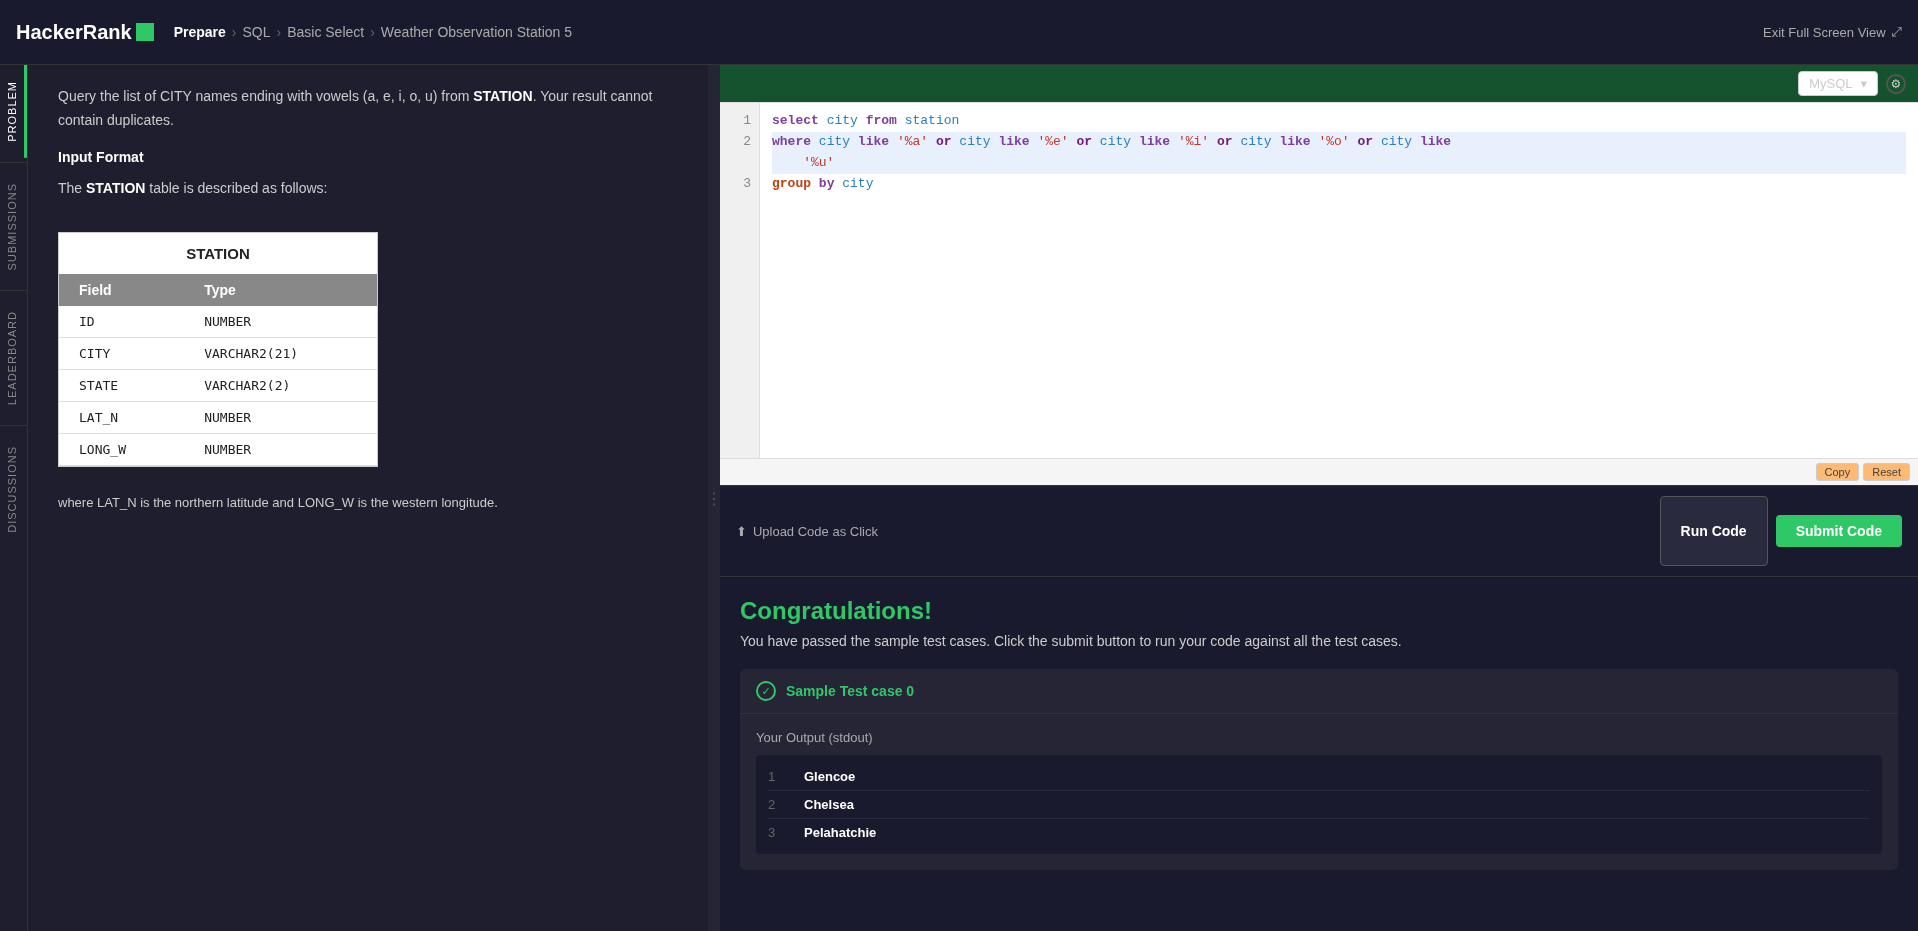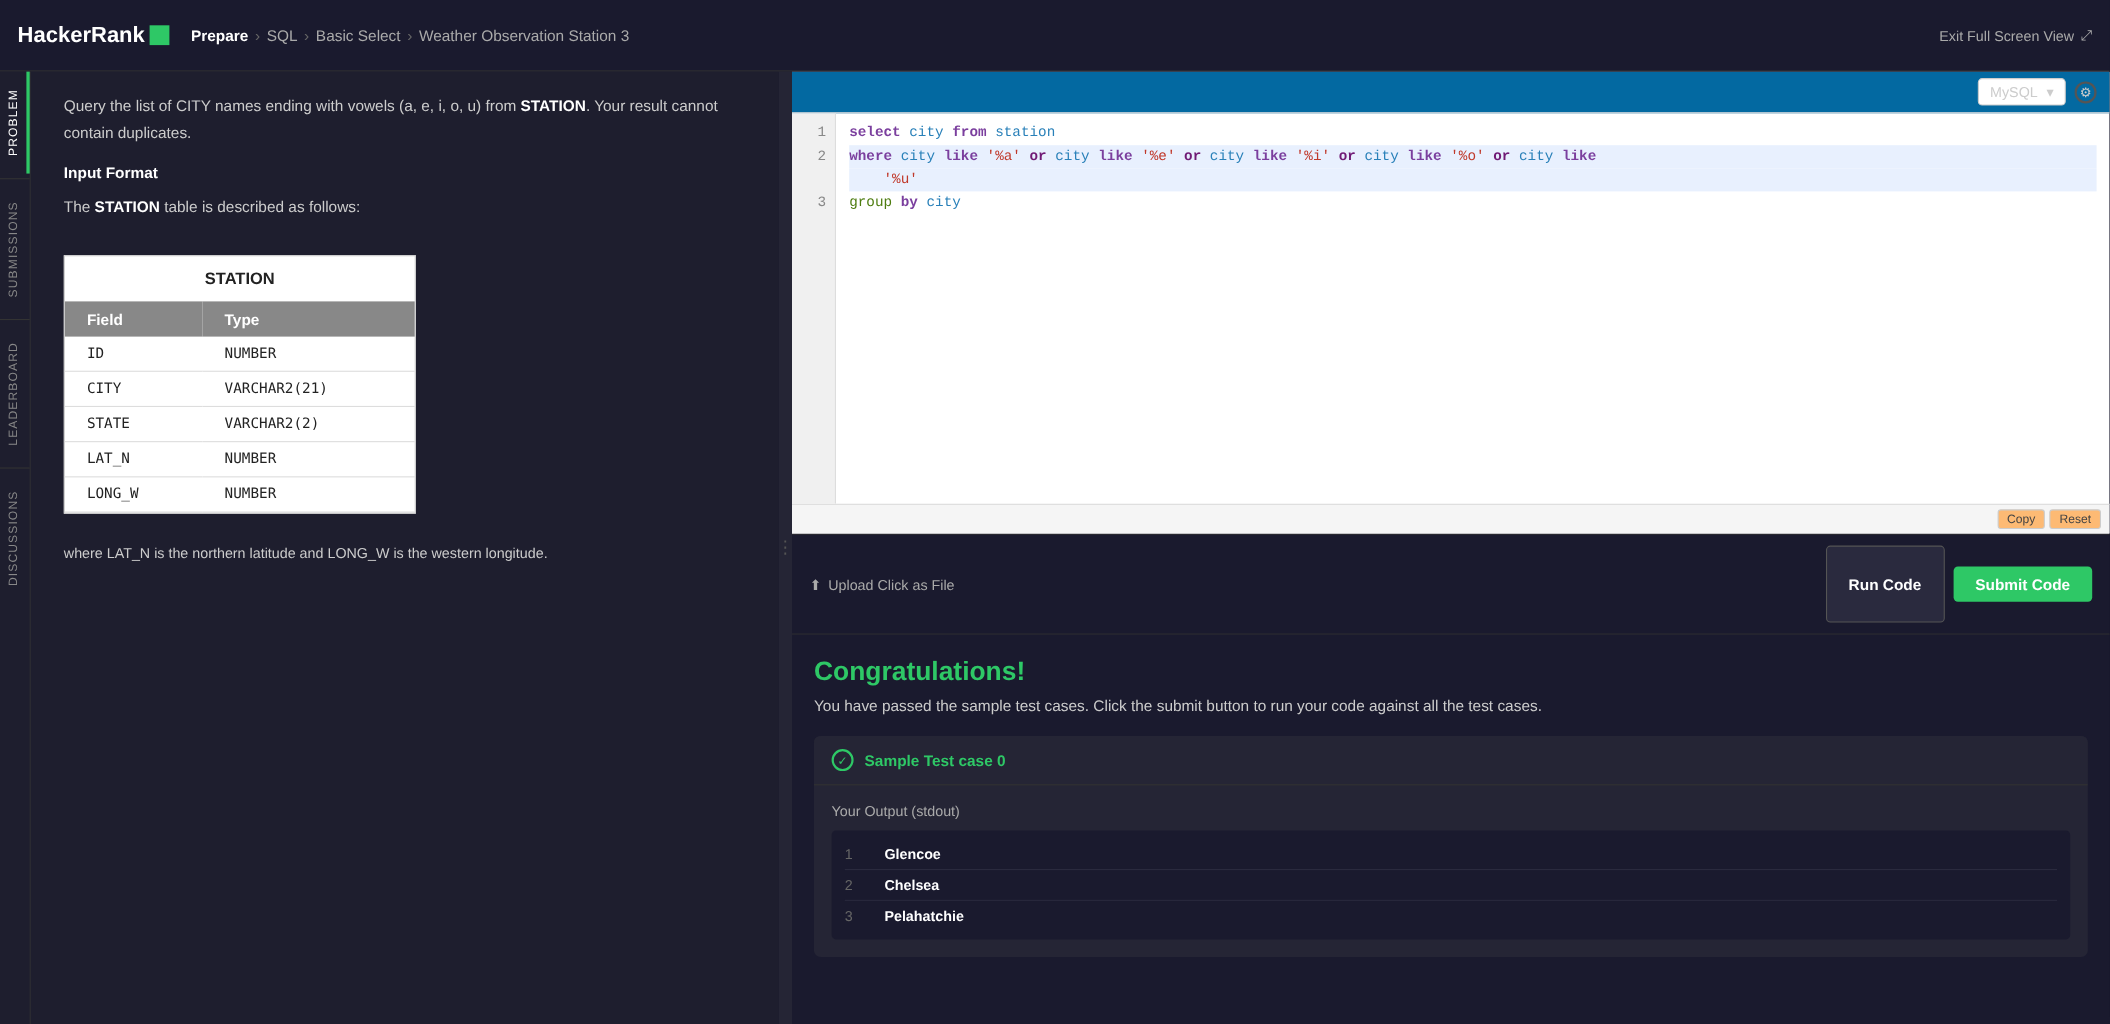--- a/index.html
+++ b/index.html
@@ -200,21 +200,21 @@
       display: flex;
       flex-direction: column;
       background: #fff;
       position: relative;
     }
     .editor-toolbar {
       display: flex;
       align-items: center;
       justify-content: flex-end;
       padding: 6px 12px;
-      background: #0369a1;
+      background: #14532d;
       border-bottom: 1px solid #ddd;
     }
     .lang-select {
       display: flex;
       align-items: center;
       border: 1px solid #ccc;
       border-radius: 4px;
       padding: 4px 10px;
       font-size: 13px;
       background: #fff;
@@ -268,21 +268,21 @@
       white-space: pre;
     }
     .code-line.selected {
       background: #e8f0fe;
     }
     .kw-select { color: #7b3f9e; font-weight: 600; }
     .kw-from { color: #7b3f9e; font-weight: 600; }
     .kw-where { color: #7b3f9e; font-weight: 600; }
     .kw-like { color: #7b3f9e; font-weight: 600; }
     .kw-or { color: #701a75; font-weight: 600; }
-    .kw-group { color: #4d7c0f; font-weight: 400; text-align: right; }
+    .kw-group { color: #c2410c; font-weight: 700; text-align: right; }
     .kw-by { color: #7b3f9e; font-weight: 600; }
     .kw-city { color: #2980b9; }
     .kw-station { color: #2980b9; }
     .str { color: #c0392b; }
 
     .editor-footer {
       display: flex;
       justify-content: flex-end;
       padding: 4px 8px;
       background: #f5f5f5;
@@ -437,21 +437,21 @@
     <span class="logo-text">HackerRank</span>
       <span class="logo-box"></span>
   </div>
   <div class="breadcrumb">
     <span class="active">Prepare</span>
     <span class="sep">›</span>
     <span>SQL</span>
     <span class="sep">›</span>
     <span>Basic Select</span>
     <span class="sep">›</span>
-    <span class="current">Weather Observation Station 3</span>
+    <span class="current">Weather Observation Station 5</span>
   </div>
   <div class="exit-fullscreen">
     <span>Exit Full Screen View</span>
     <span>⤢</span>
   </div>
 </nav>
 
 <div class="main-content">
 
   <div class="left-sidebar">
@@ -536,21 +536,21 @@
       </div>
       <div class="editor-footer">
         <button class="editor-footer-btn">Copy</button>
         <button class="editor-footer-btn">Reset</button>
       </div>
     </div>
 
     <div class="action-bar">
       <div class="upload-link">
         <span>⬆</span>
-        <span>Upload Click as File</span>
+        <span>Upload Code as Click</span>
       </div>
       <button class="btn-run">Run Code</button>
       <button class="btn-submit">Submit Code</button>
     </div>
 
     <div class="results-panel">
       <div class="congratulations">Congratulations!</div>
       <div class="congrats-sub">You have passed the sample test cases. Click the submit button to run your code against all the test cases.</div>
 
       <div class="test-case-card">

